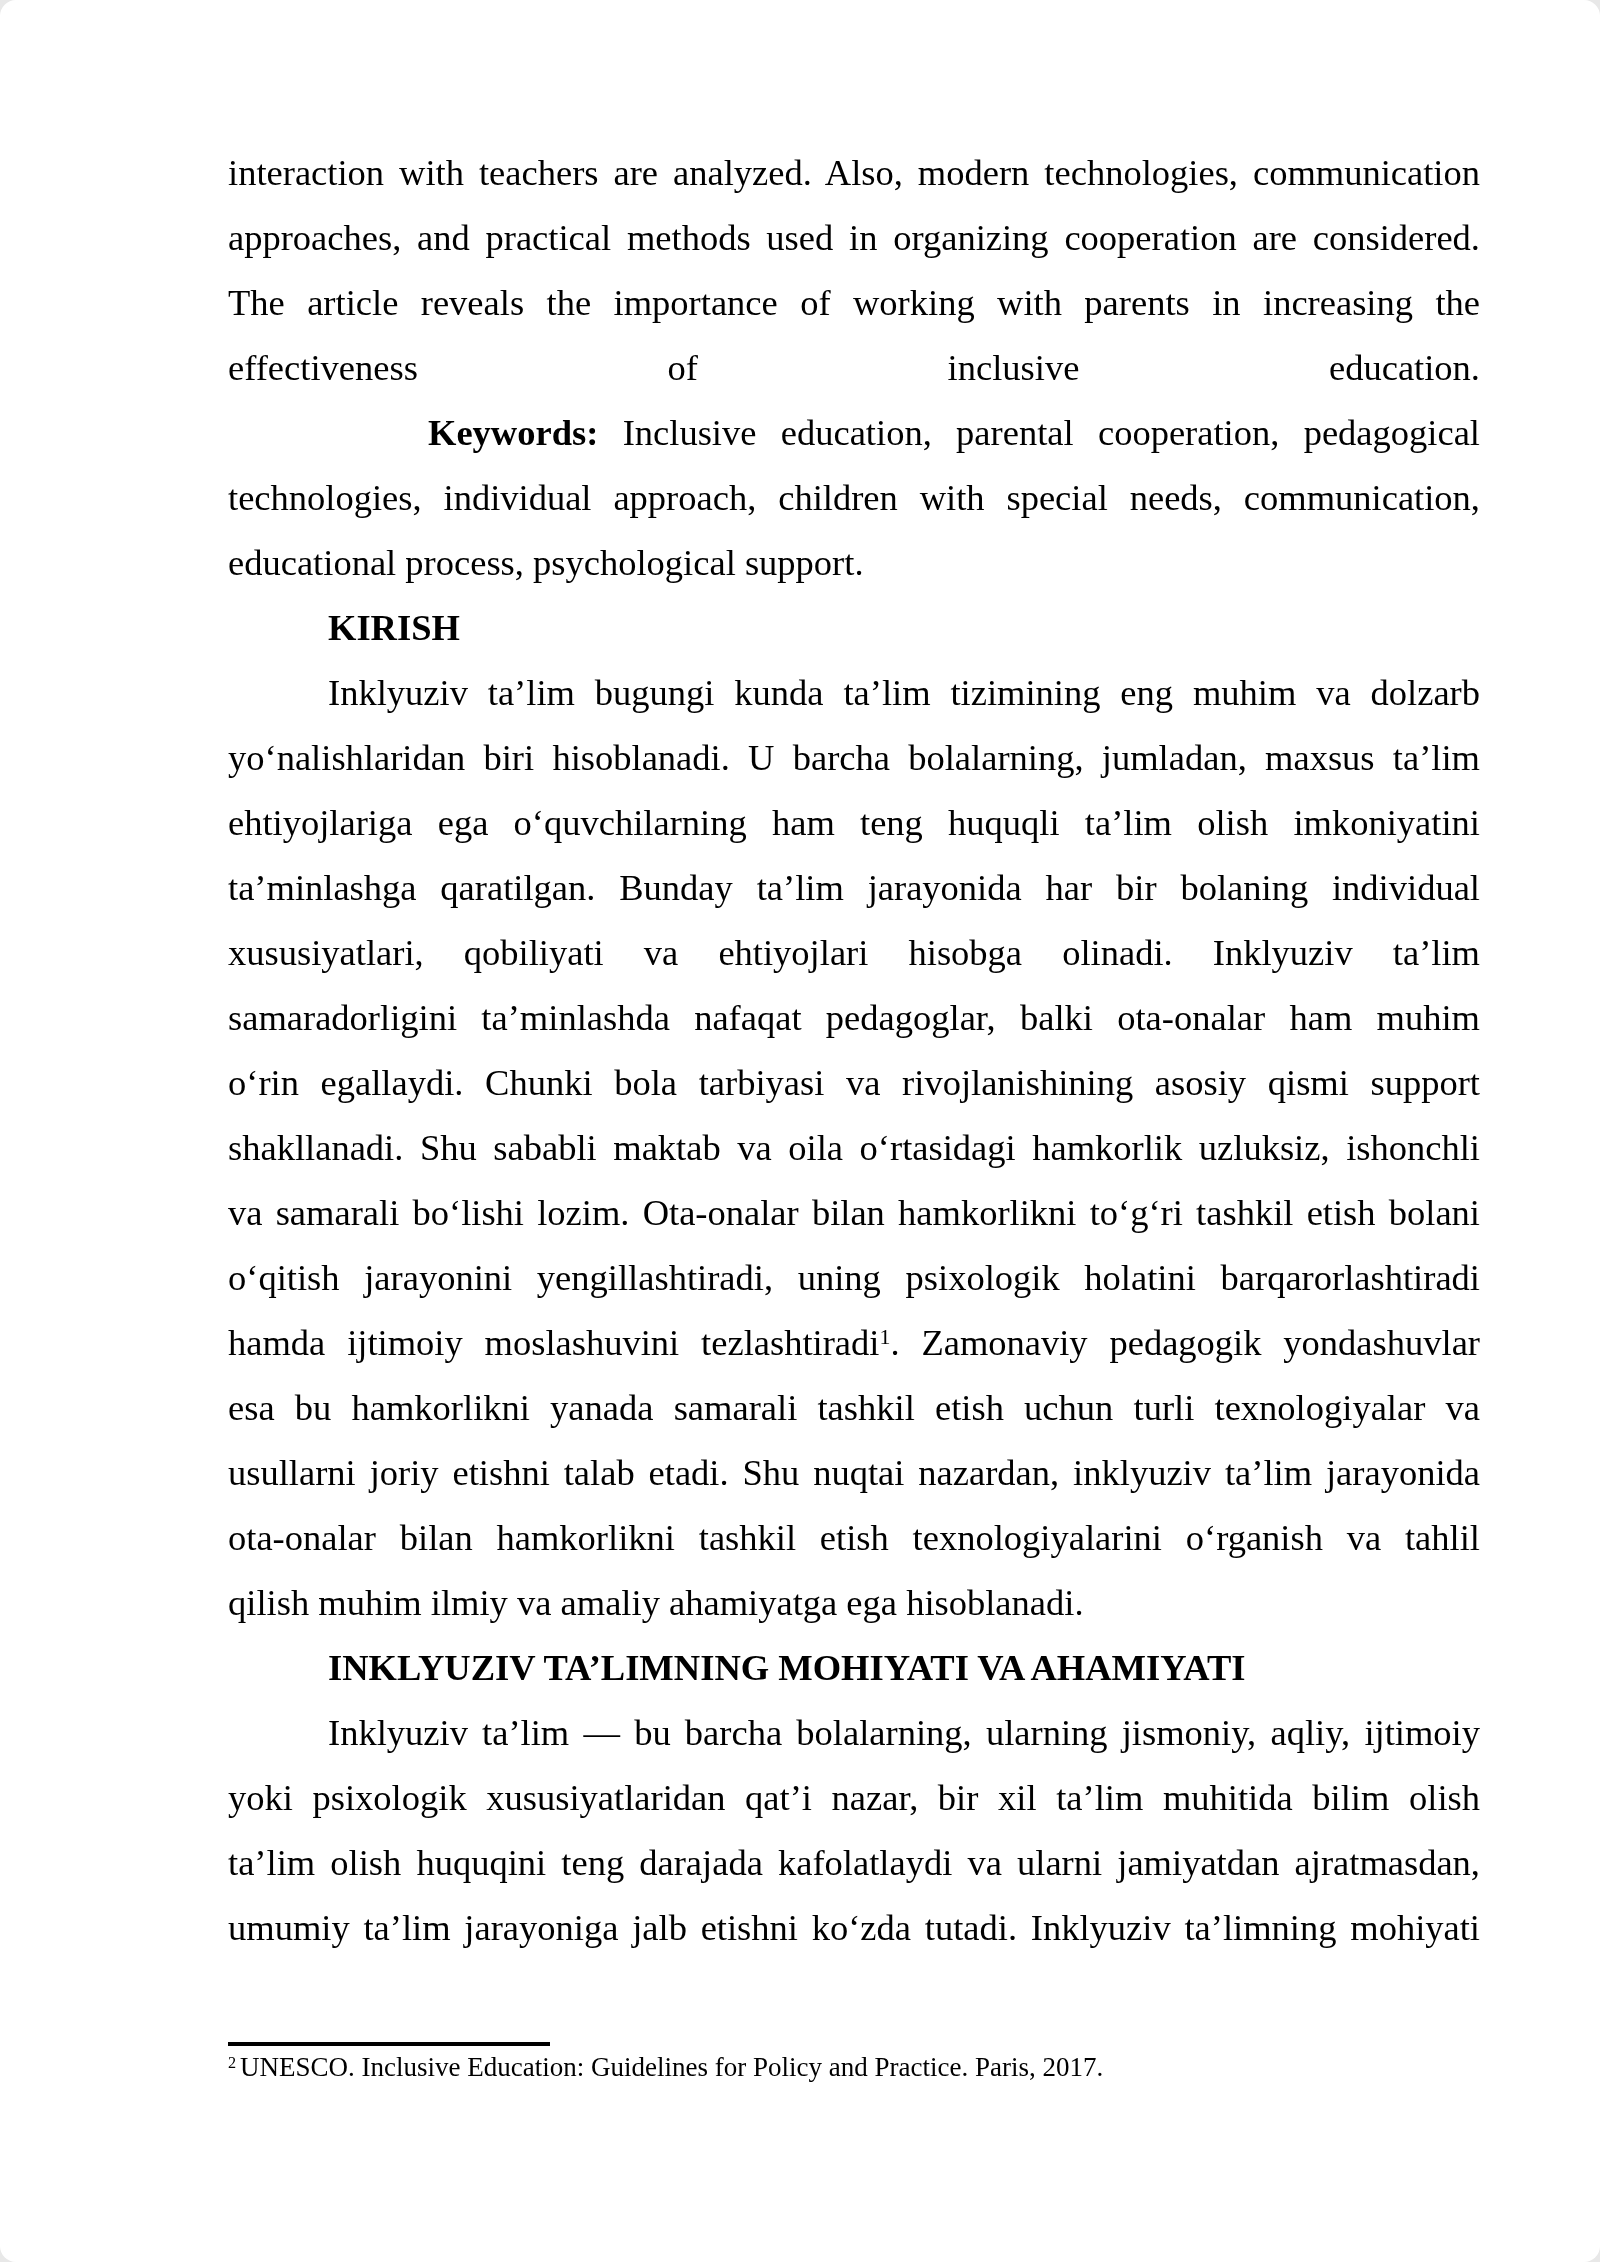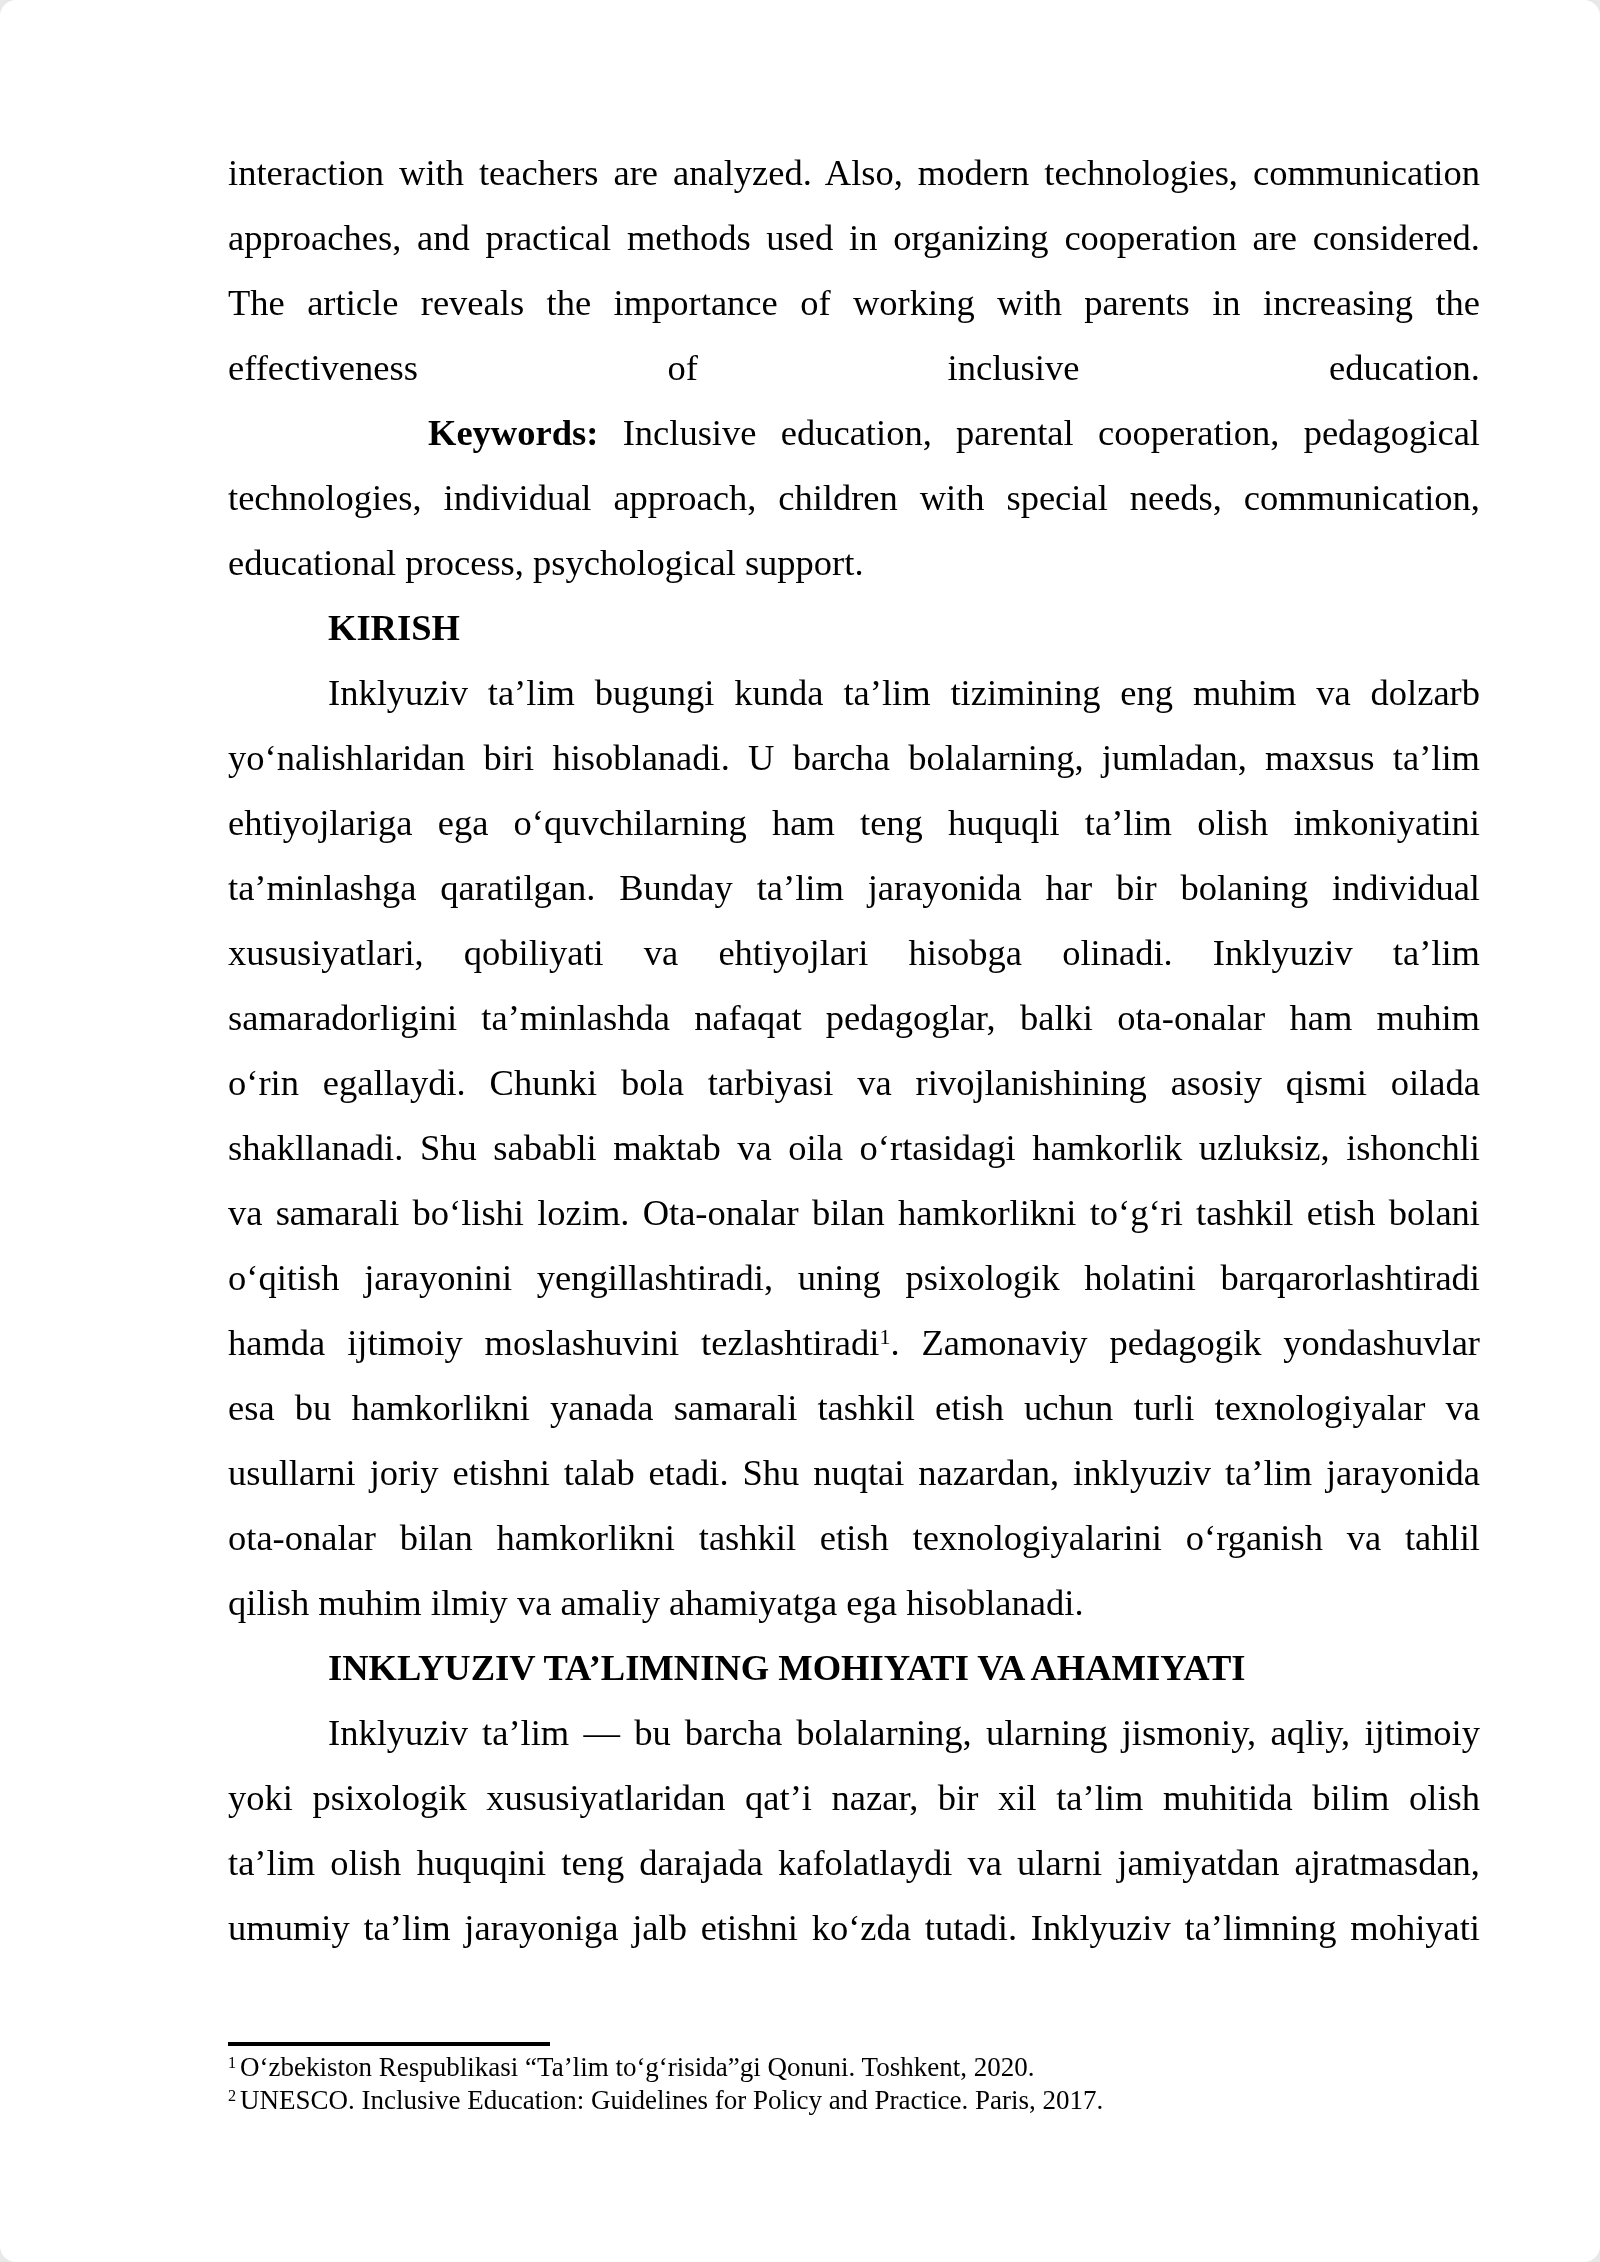--- a/index.html
+++ b/index.html
@@ -65,33 +65,32 @@
       <div class="ln ln-just" style="text-indent: 200px;"><span class="b">Keywords: </span><span>Inclusive education, parental cooperation, pedagogical</span></div>
       <div class="ln ln-just"><span>technologies, individual approach, children with special needs, communication,</span></div>
       <div class="ln ln-left"><span>educational process, psychological support.</span></div>
       <div class="ln ln-left" style="text-indent: 100px;"><span class="b">KIRISH</span></div>
       <div class="ln ln-just" style="text-indent: 100px;"><span>Inklyuziv ta’lim bugungi kunda ta’lim tizimining eng muhim va dolzarb</span></div>
       <div class="ln ln-just"><span>yoʻnalishlaridan biri hisoblanadi. U barcha bolalarning, jumladan, maxsus ta’lim</span></div>
       <div class="ln ln-just"><span>ehtiyojlariga ega oʻquvchilarning ham teng huquqli ta’lim olish imkoniyatini</span></div>
       <div class="ln ln-just"><span>ta’minlashga qaratilgan. Bunday ta’lim jarayonida har bir bolaning individual</span></div>
       <div class="ln ln-just"><span>xususiyatlari, qobiliyati va ehtiyojlari hisobga olinadi. Inklyuziv ta’lim</span></div>
       <div class="ln ln-just"><span>samaradorligini ta’minlashda nafaqat pedagoglar, balki ota-onalar ham muhim</span></div>
-      <div class="ln ln-just"><span>oʻrin egallaydi. Chunki bola tarbiyasi va rivojlanishining asosiy qismi oilada</span></div>
+      <div class="ln ln-just"><span>oʻrin egallaydi. Chunki bola tarbiyasi va rivojlanishining asosiy qismi support</span></div>
       <div class="ln ln-just"><span>shakllanadi. Shu sababli maktab va oila oʻrtasidagi hamkorlik uzluksiz, ishonchli</span></div>
       <div class="ln ln-just"><span>va samarali boʻlishi lozim. Ota-onalar bilan hamkorlikni toʻgʻri tashkil etish bolani</span></div>
       <div class="ln ln-just"><span>oʻqitish jarayonini yengillashtiradi, uning psixologik holatini barqarorlashtiradi</span></div>
       <div class="ln ln-just"><span>hamda ijtimoiy moslashuvini tezlashtiradi</span><span class="sup">1</span><span>. Zamonaviy pedagogik yondashuvlar</span></div>
       <div class="ln ln-just"><span>esa bu hamkorlikni yanada samarali tashkil etish uchun turli texnologiyalar va</span></div>
       <div class="ln ln-just"><span>usullarni joriy etishni talab etadi. Shu nuqtai nazardan, inklyuziv ta’lim jarayonida</span></div>
       <div class="ln ln-just"><span>ota-onalar bilan hamkorlikni tashkil etish texnologiyalarini oʻrganish va tahlil</span></div>
       <div class="ln ln-left"><span>qilish muhim ilmiy va amaliy ahamiyatga ega hisoblanadi.</span></div>
       <div class="ln ln-left" style="text-indent: 100px;"><span class="b">INKLYUZIV TA’LIMNING MOHIYATI VA AHAMIYATI</span></div>
       <div class="ln ln-just" style="text-indent: 100px;"><span>Inklyuziv ta’lim — bu barcha bolalarning, ularning jismoniy, aqliy, ijtimoiy</span></div>
       <div class="ln ln-just"><span>yoki psixologik xususiyatlaridan qat’i nazar, bir xil ta’lim muhitida bilim olish</span></div>
       <div class="ln ln-just"><span>ta’lim olish huquqini teng darajada kafolatlaydi va ularni jamiyatdan ajratmasdan,</span></div>
       <div class="ln ln-just"><span>umumiy ta’lim jarayoniga jalb etishni koʻzda tutadi. Inklyuziv ta’limning mohiyati</span></div>
     </div>
   <div class="fn-rule"></div>
   <div class="footnotes">
-      <div class="fn"><span class="sup fn-m">1</span><span>Oʻzbekiston Respublikasi “Ta’lim toʻgʻrisida”gi Qonuni. Toshkent, 2020.</span></div>
       <div class="fn"><span class="sup fn-m">2</span><span>UNESCO. Inclusive Education: Guidelines for Policy and Practice. Paris, 2017.</span></div>
     </div>
 </div>
 
 </body></html>

